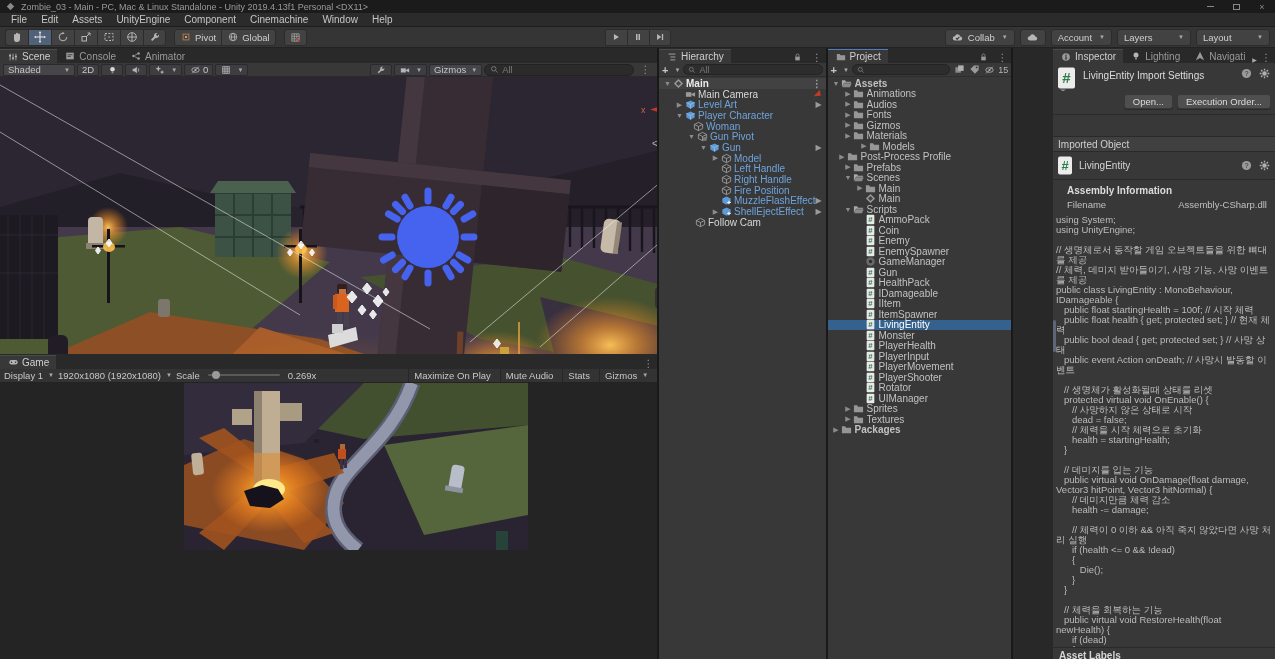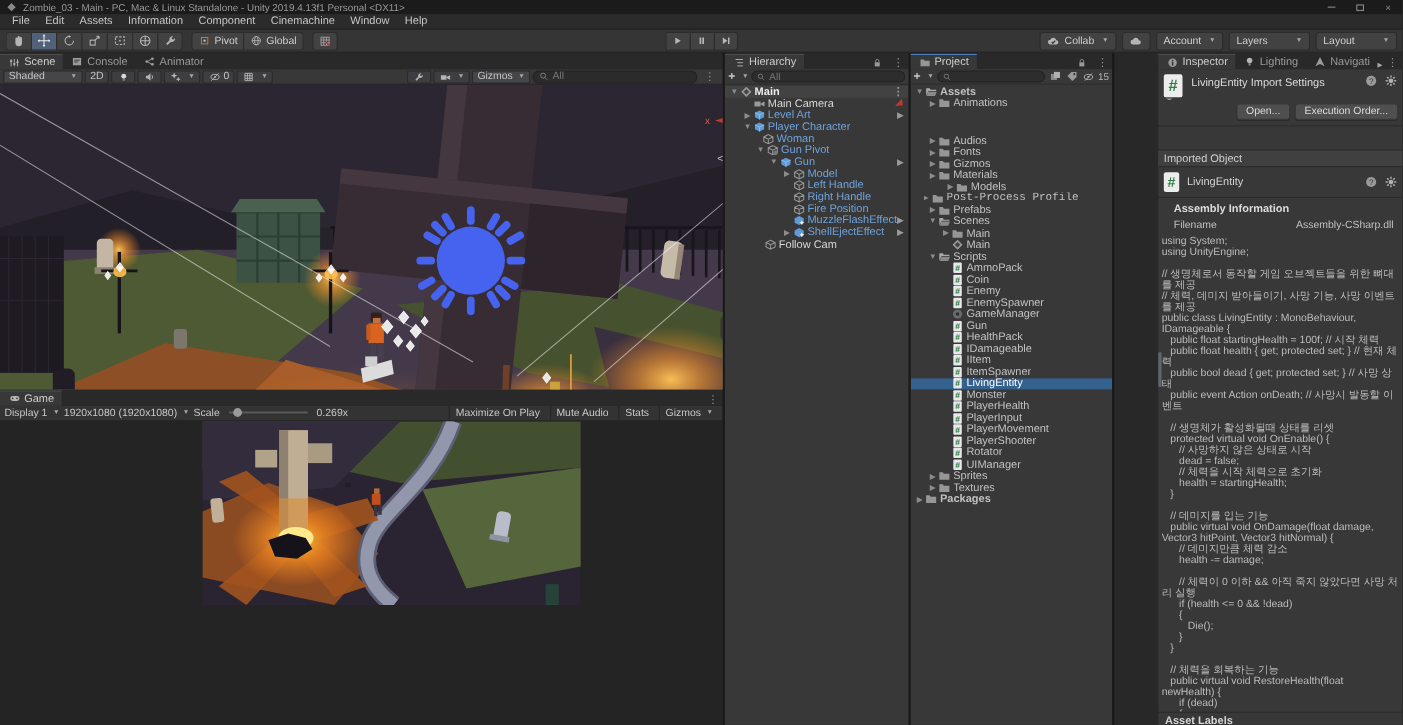--- a/index.html
+++ b/index.html
@@ -124,21 +124,21 @@
         <i></i>
       </span>
     <span class="wbtn">×</span>
   </div>
 </div>
 
 <div id="menubar">
     <span>File</span>
     <span>Edit</span>
     <span>Assets</span>
-    <span>Information</span>
+    <span>UnityEngine</span>
     <span>Component</span>
     <span>Cinemachine</span>
     <span>Window</span>
     <span>Help</span>
   </div>
 
 <div id="toolbar">
   <div id="tools" class="row">
       <div class="toolbtn">
         <span class="ic ">
@@ -870,21 +870,21 @@
         </div>
         <div class="trow" style="padding-left: 16px;">
           <span class="arw">▶</span>
           <span class="ic ">
             <svg width="11" height="11" viewBox="0 0 12 12">
               <path d="M1 2.5h3.5l1 1.5H11v6H1z" fill="#969696"></path>
             </svg>
           </span>
           <span class="lbl">Animations</span>
         </div>
-        <div class="trow" style="padding-left: 16px; margin-top: 24px;">
+        <div class="trow" style="padding-left: 16px;">
           <span class="arw">▶</span>
           <span class="ic ">
             <svg width="11" height="11" viewBox="0 0 12 12">
               <path d="M1 2.5h3.5l1 1.5H11v6H1z" fill="#969696"></path>
             </svg>
           </span>
           <span class="lbl">Audios</span>
         </div>
         <div class="trow" style="padding-left: 16px;">
           <span class="arw">▶</span>
@@ -915,21 +915,21 @@
         </div>
         <div class="trow" style="padding-left: 32px;">
           <span class="arw">▶</span>
           <span class="ic ">
             <svg width="11" height="11" viewBox="0 0 12 12">
               <path d="M1 2.5h3.5l1 1.5H11v6H1z" fill="#969696"></path>
             </svg>
           </span>
           <span class="lbl">Models</span>
         </div>
-        <div class="trow" style="padding-left: 10px; font-family: Liberation Mono, monospace;">
+        <div class="trow" style="padding-left: 10px;">
           <span class="arw">▶</span>
           <span class="ic ">
             <svg width="11" height="11" viewBox="0 0 12 12">
               <path d="M1 2.5h3.5l1 1.5H11v6H1z" fill="#969696"></path>
             </svg>
           </span>
           <span class="lbl">Post-Process Profile</span>
         </div>
         <div class="trow" style="padding-left: 16px;">
           <span class="arw">▶</span>

